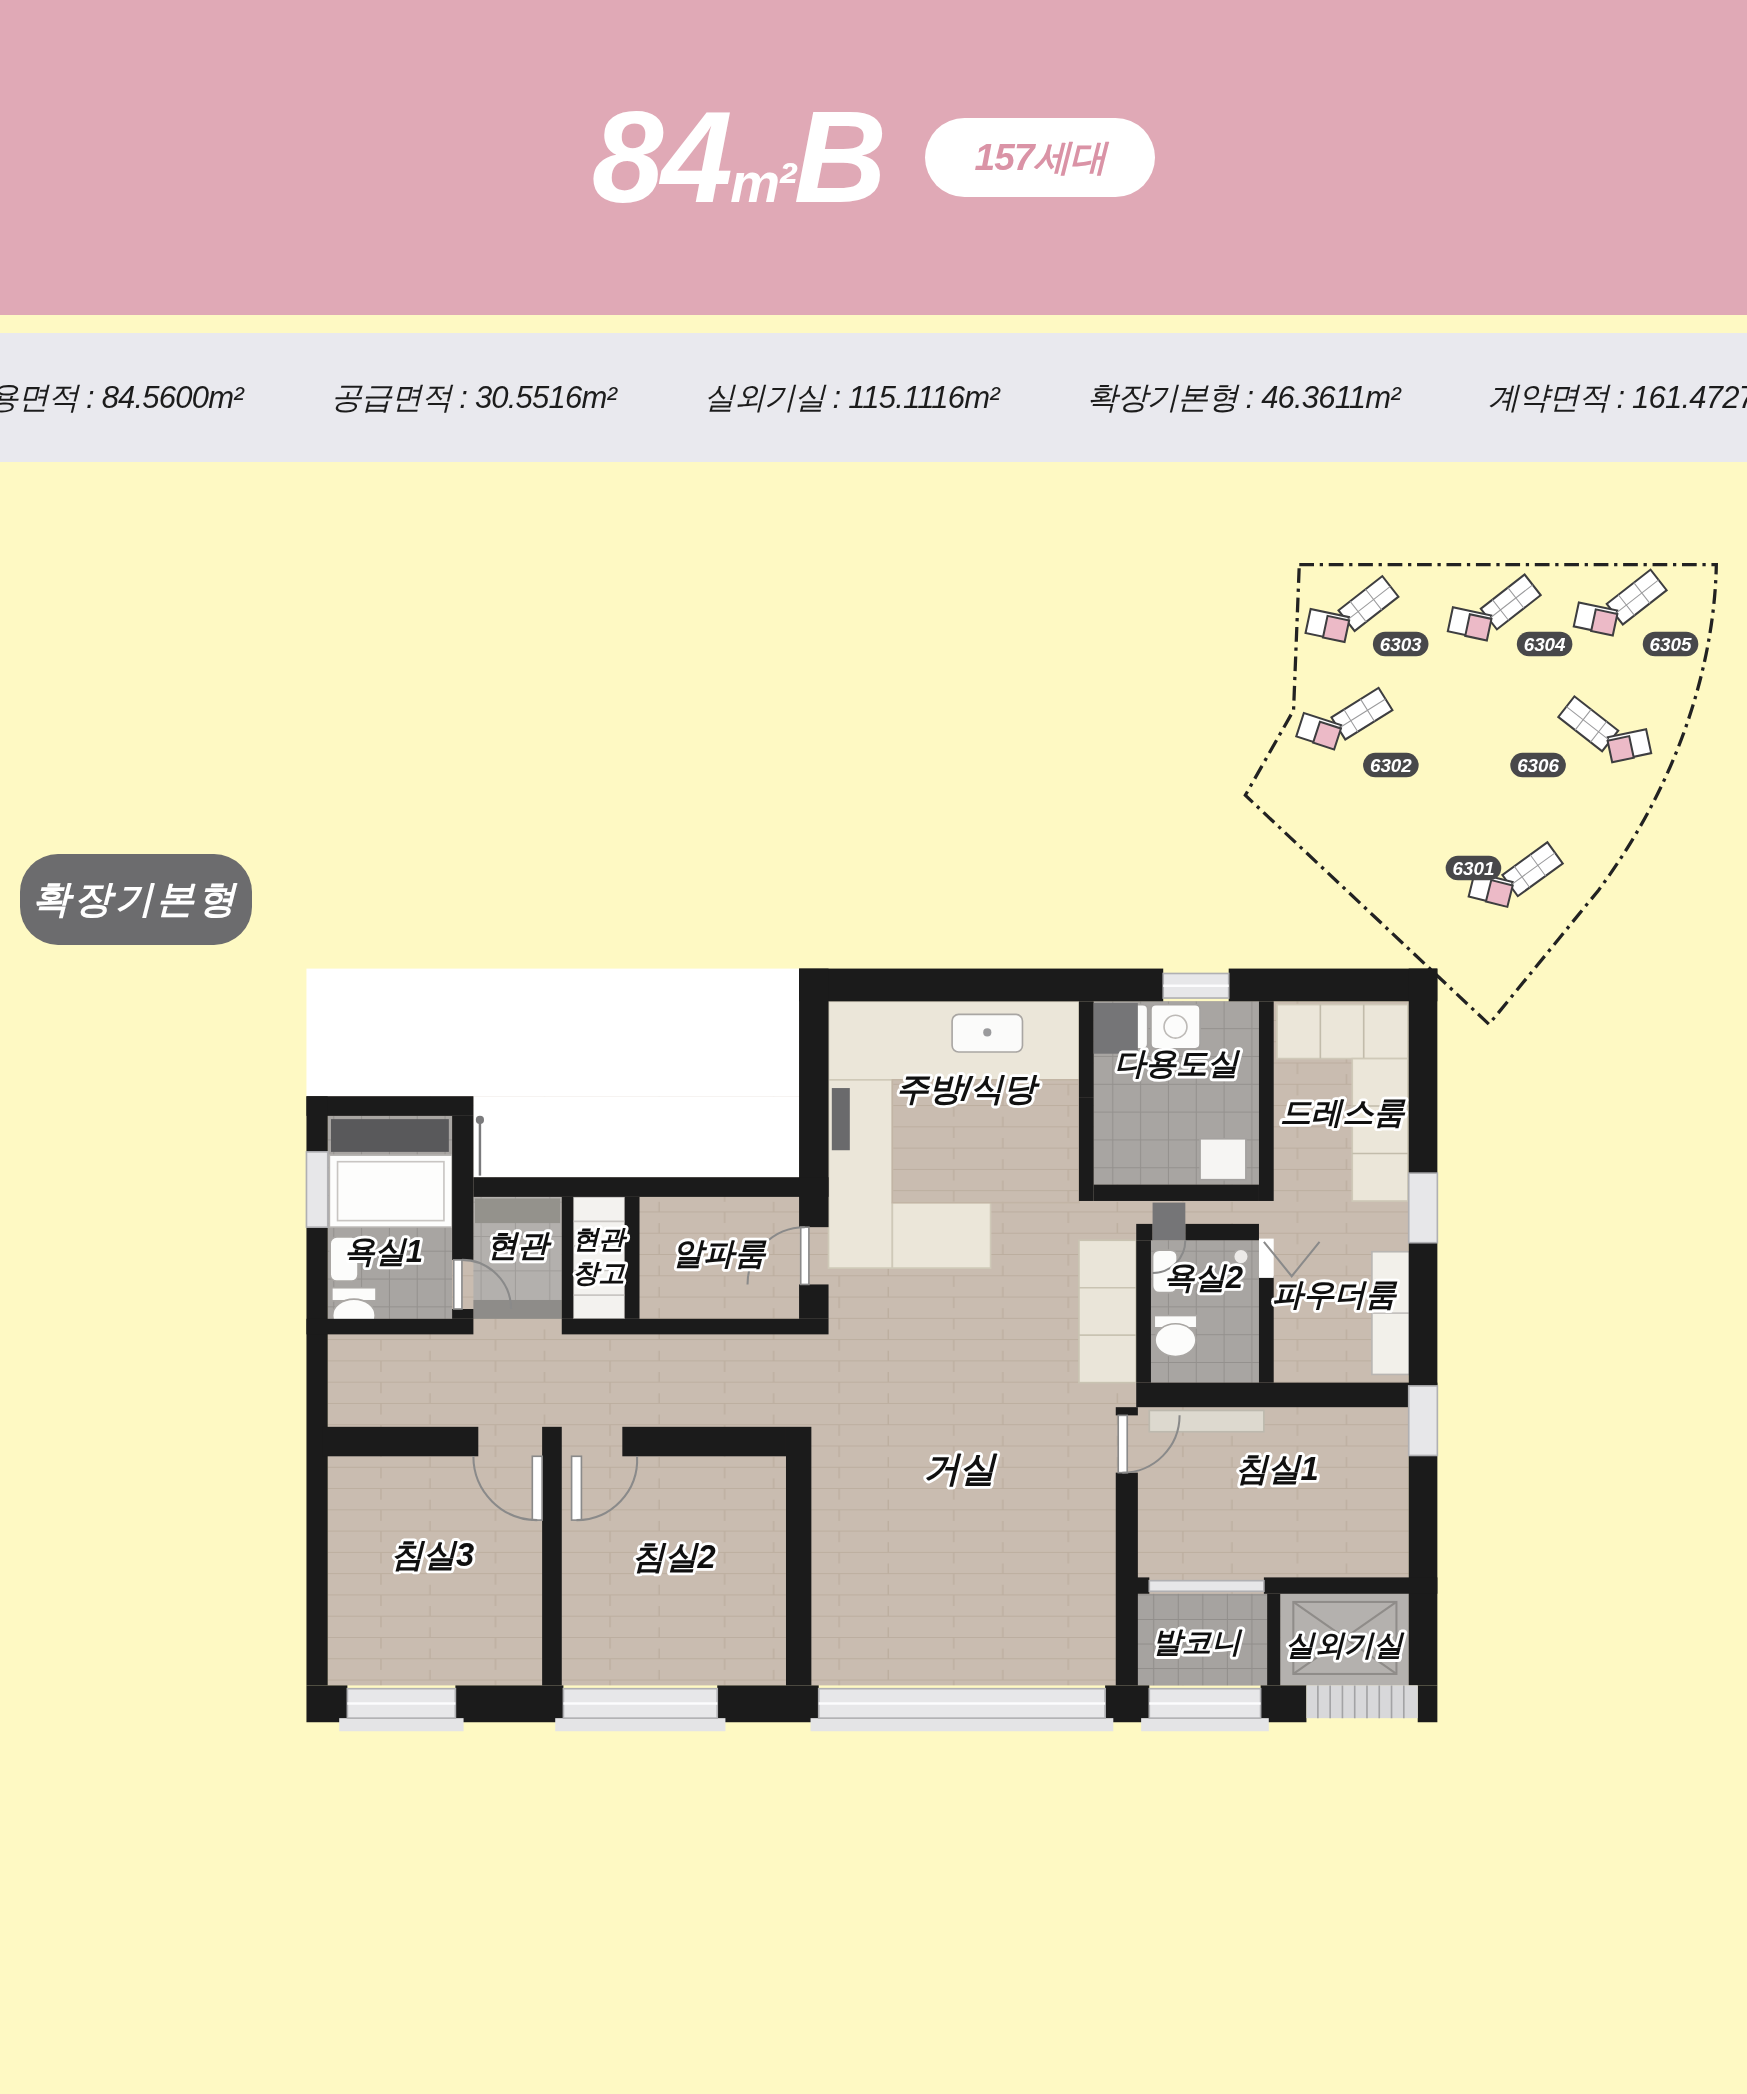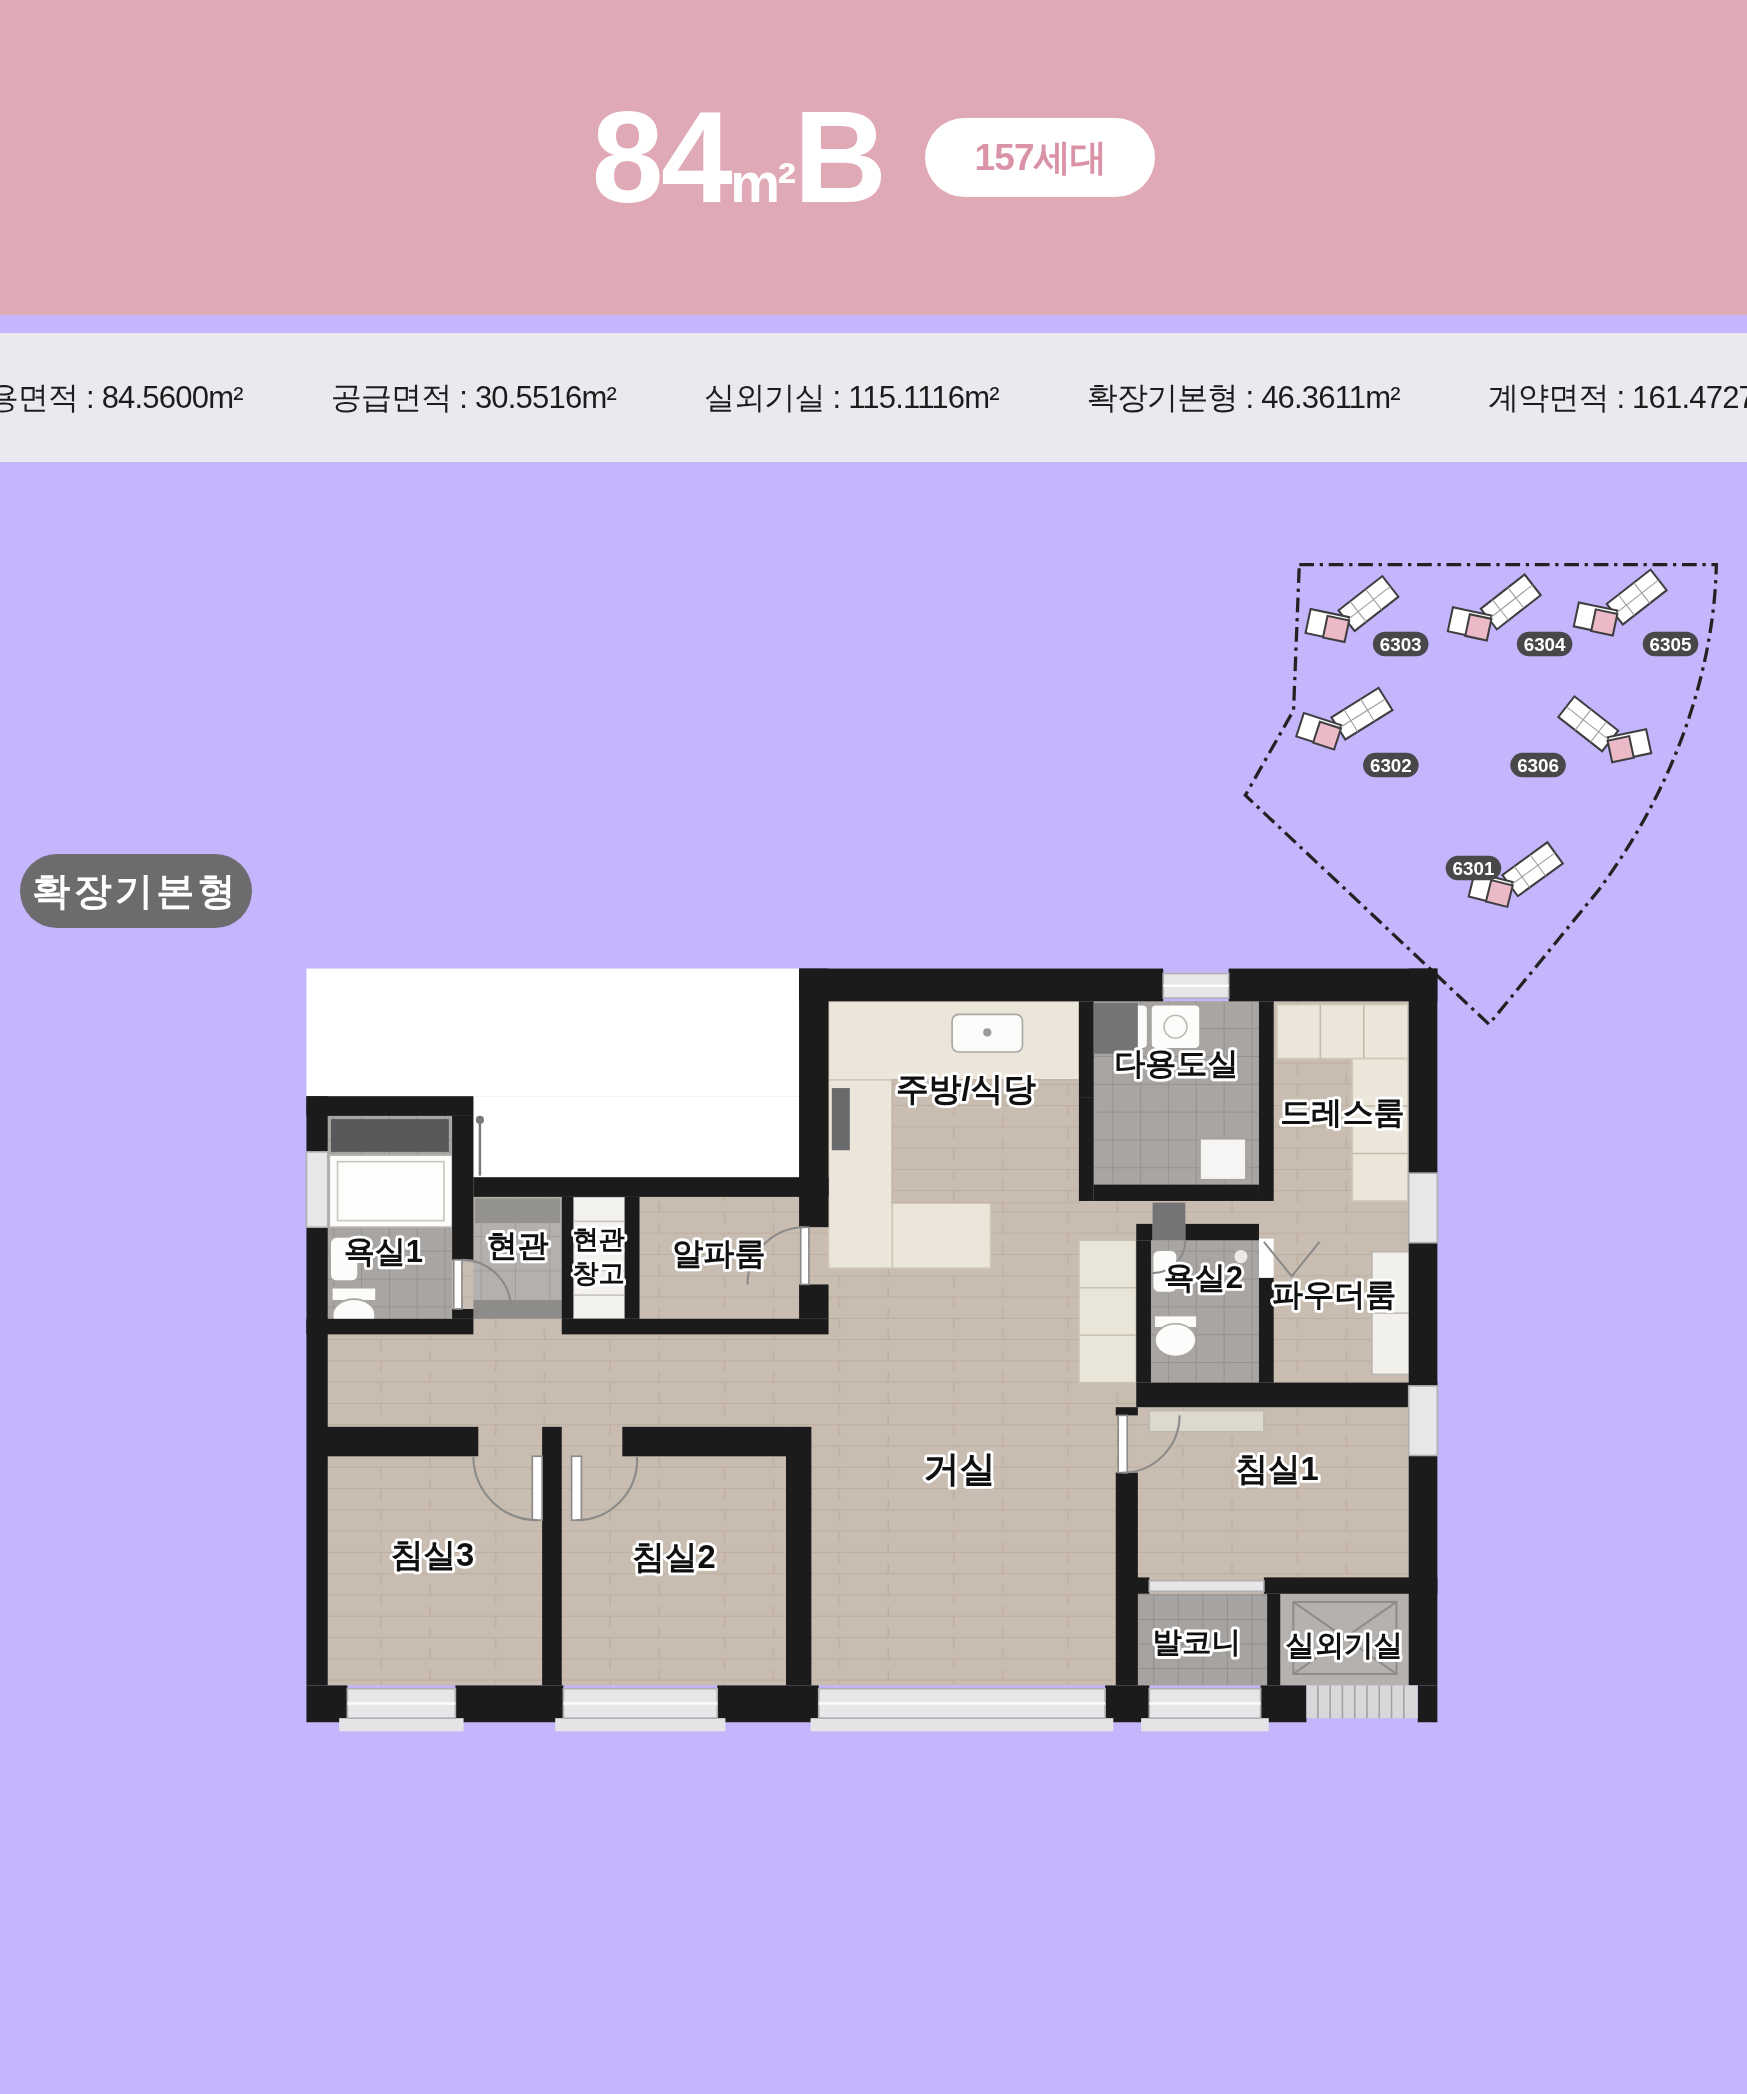--- a/index.html
+++ b/index.html
@@ -1,19 +1,19 @@
 <!DOCTYPE html>
 <html style="font-size:13px"><head>
 <meta charset="utf-8">
 <style>
   * { margin:0; padding:0; box-sizing:border-box; }
   body { background:#ffffff; }
   .page {
-    position:relative; width:1747px; height:2095px; background:#c4b5fd;
-    overflow:hidden; font-family:"Liberation Sans", sans-serif;
+    position:relative; width:1747px; height:2095px; background:#fef9c3;
+    overflow:hidden; font-family:"Liberation Sans", sans-serif;font-style:italic;
   }
   .header {
     height:315px; background:#e0a9b6;
     display:flex; align-items:center; justify-content:center; gap:41px;
   }
   .title {
     color:#ffffff; font-weight:800; display:flex; align-items:baseline;
     letter-spacing:-2.5px; line-height:1;
   }
   .title .t-big { font-size:129px; }
@@ -26,21 +26,21 @@
   .info-bar {
     margin-top:18px; height:129px; background:#e9e9ee;
     display:flex; align-items:center; justify-content:center;
   }
   .info-item {
     font-size:31px; color:#1c1c1c; font-weight:500; padding:0 44px;
     letter-spacing:-0.8px; white-space:nowrap;
   }
   .info-sep { width:1.6px; height:47px; background:#c6c6ce; }
   .plan-type {
-    position:absolute; left:19.6px; top:854px; width:232px; height:74px;
+    position:absolute; left:19.6px; top:854px; width:232px; height:91px;
     background:#6c6c6e; border-radius:38px; color:#ffffff;
     font-size:38px; font-weight:700; letter-spacing:3.3px;
     display:flex; align-items:center; justify-content:center;
   }
   .site-map { position:absolute; left:1227px; top:532px; }
   .floor-plan { position:absolute; left:295px; top:957px; }
   .bldg-label-text { fill:#ffffff; font-size:23px; font-weight:700; }
   .room-label {
     fill:#101010; stroke:#ffffff; stroke-width:7px; paint-order:stroke;
     stroke-linejoin:round; font-weight:700; text-anchor:middle;

